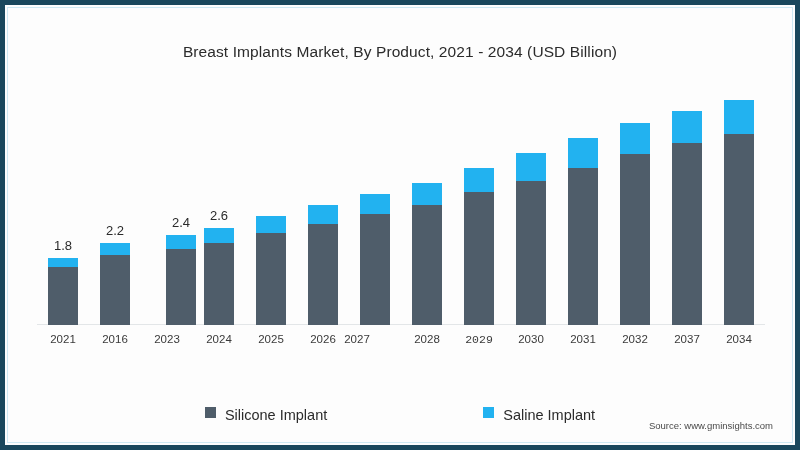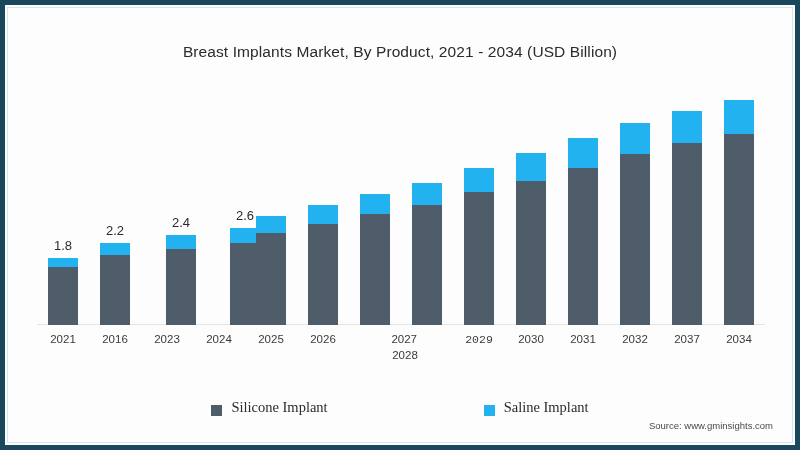--- a/index.html
+++ b/index.html
@@ -121,23 +121,22 @@
     position: absolute;
     left: 0;
     top: 386px;
     width: 790px;
     display: flex;
     justify-content: center;
     align-items: center;
   }
   .legend-item {
     display: flex;
-    align-items: flex-end;
-    margin: 8px 78px;
-    font-family: Liberation Serif, serif;
+    align-items: flex-start;
+    margin: 16px 78px;
   }
   .legend-swatch {
     width: 11px;
     height: 11px;
     margin-right: 9px;
   }
   .legend-label {
     font-size: 14.5px;
     color: #2b2b2b;
     white-space: nowrap;
@@ -177,21 +176,21 @@
             <div class="bar-label">2.2</div>
           </div>
         </div>
         <div class="bar-group" style="left: 129px; border-radius: 8px;">
           <div class="bar-stack" style="height: 90px;">
             <div class="seg-saline" style="height: 13.5px; background: rgb(34, 178, 240);"></div>
             <div class="seg-silicone" style="height: 76.5px; background: rgb(79, 93, 106);"></div>
             <div class="bar-label">2.4</div>
           </div>
         </div>
-        <div class="bar-group" style="left: 167px; margin-left: 26px;">
+        <div class="bar-group" style="left: 167px;">
           <div class="bar-stack" style="height: 97.5px;">
             <div class="seg-saline" style="height: 15px; background: rgb(34, 178, 240);"></div>
             <div class="seg-silicone" style="height: 82.5px; background: rgb(79, 93, 106);"></div>
             <div class="bar-label">2.6</div>
           </div>
         </div>
         <div class="bar-group" style="left: 219px;">
           <div class="bar-stack" style="height: 108.75px;">
             <div class="seg-saline" style="height: 16.875px; background: rgb(34, 178, 240);"></div>
             <div class="seg-silicone" style="height: 91.875px; background: rgb(79, 93, 106);"></div>
@@ -253,22 +252,22 @@
         </div>
       </div>
 
     <div id="xaxis">
         <div class="xtick" style="left: -1px;">2021</div>
         <div class="xtick" style="left: 51px;">2016</div>
         <div class="xtick" style="left: 103px;">2023</div>
         <div class="xtick" style="left: 155px;">2024</div>
         <div class="xtick" style="left: 207px;">2025</div>
         <div class="xtick" style="left: 259px;">2026</div>
-        <div class="xtick" style="left: 326px; text-align: right;">2027</div>
-        <div class="xtick" style="left: 341px; margin-top: 16px;">2028</div>
+        <div class="xtick" style="left: 293px;">2027</div>
+        <div class="xtick" style="left: 363px;">2028</div>
         <div class="xtick" style="left: 415px; font-family: Liberation Mono, monospace;">2029</div>
         <div class="xtick" style="left: 467px;">2030</div>
         <div class="xtick" style="left: 519px;">2031</div>
         <div class="xtick" style="left: 571px;">2032</div>
         <div class="xtick" style="left: 623px;">2037</div>
         <div class="xtick" style="left: 675px;">2034</div>
       </div>
 
     <div id="legend">
         <div class="legend-item">

